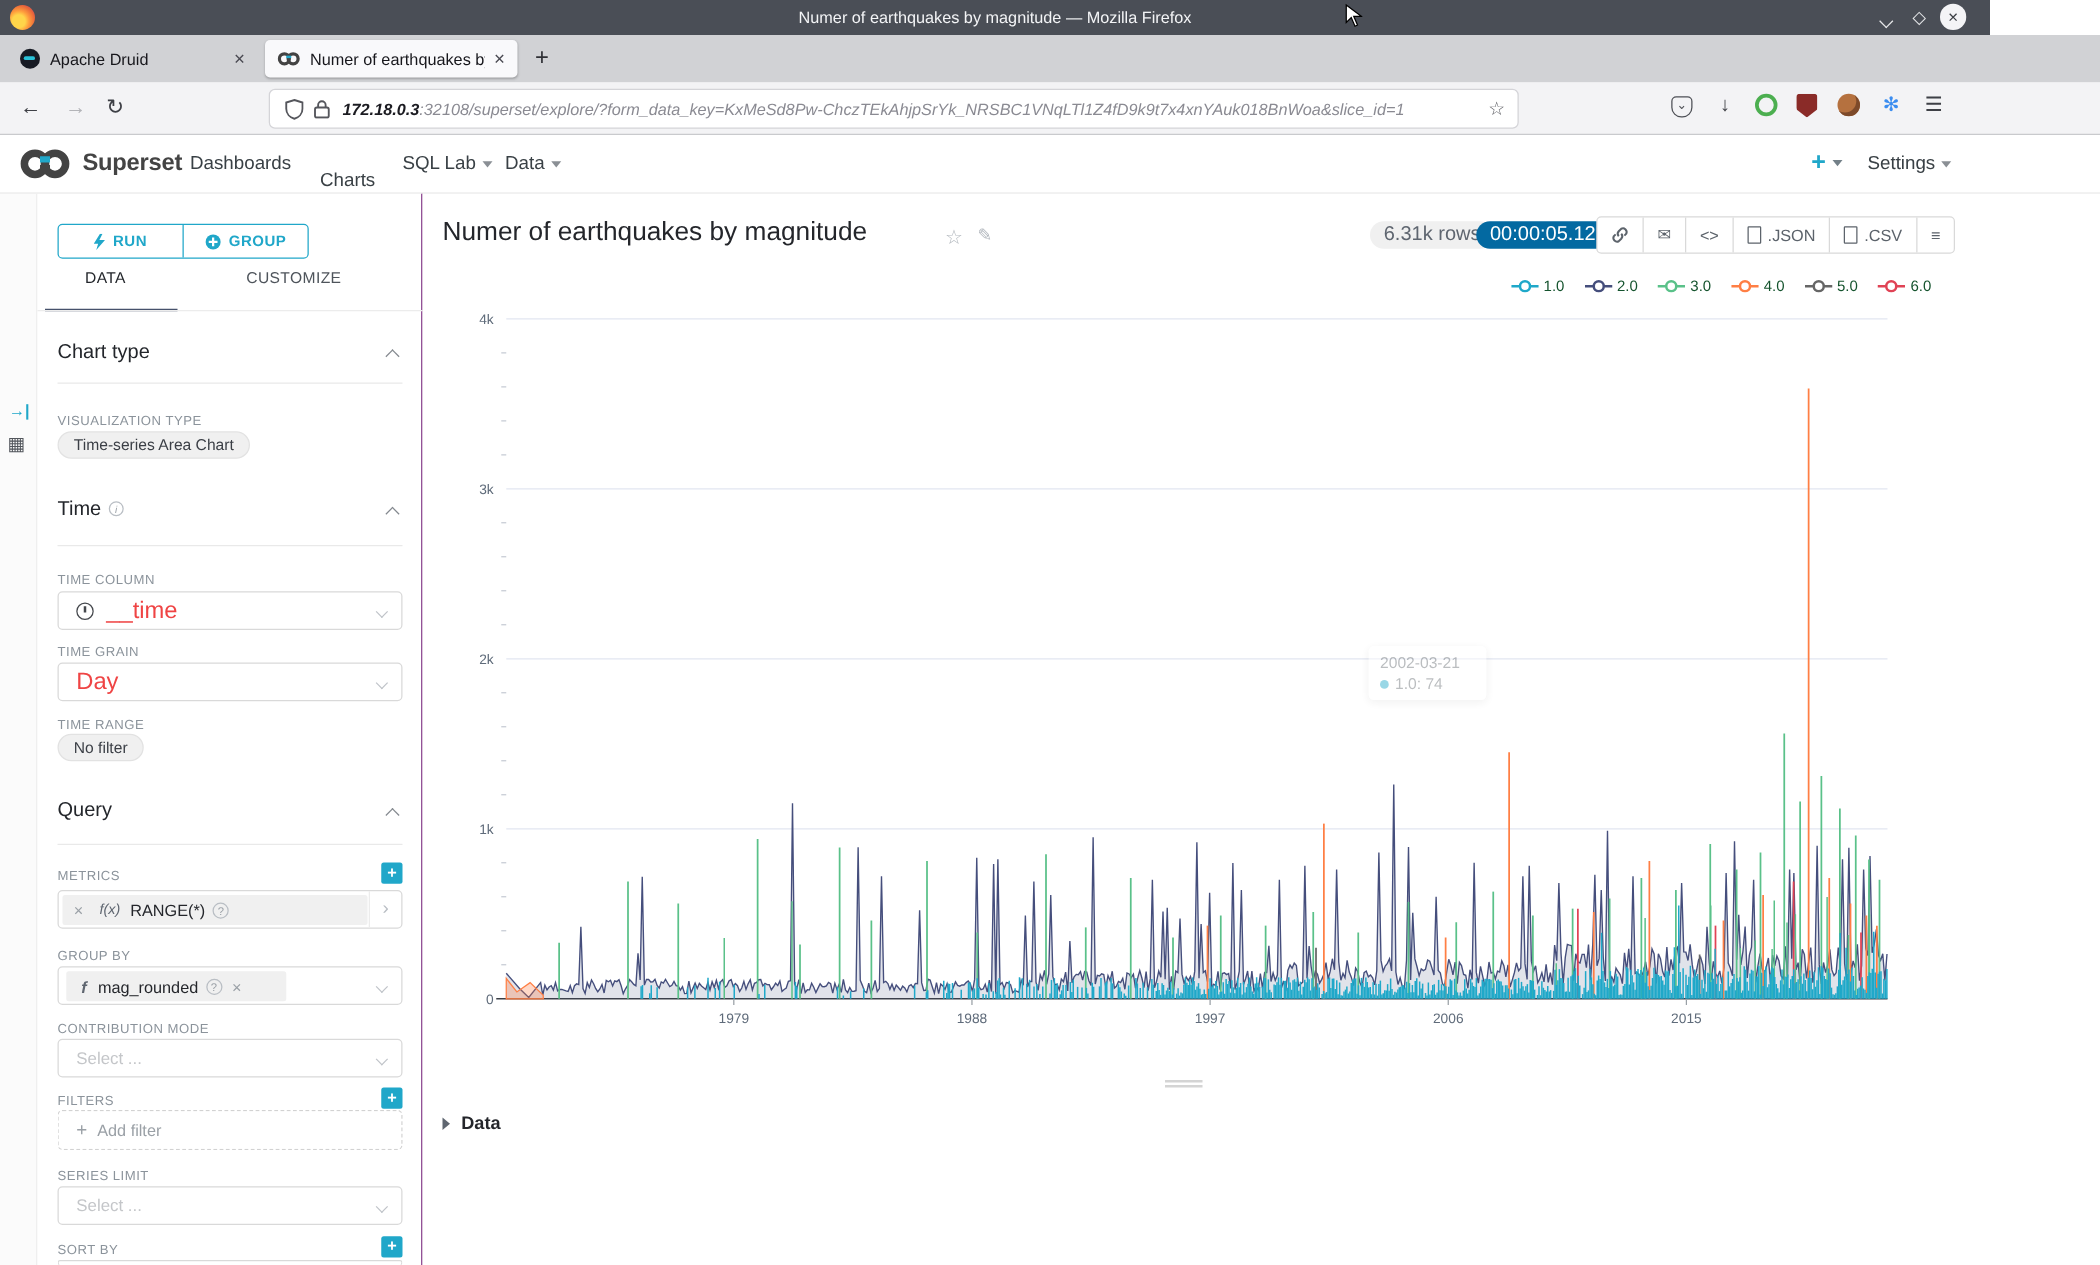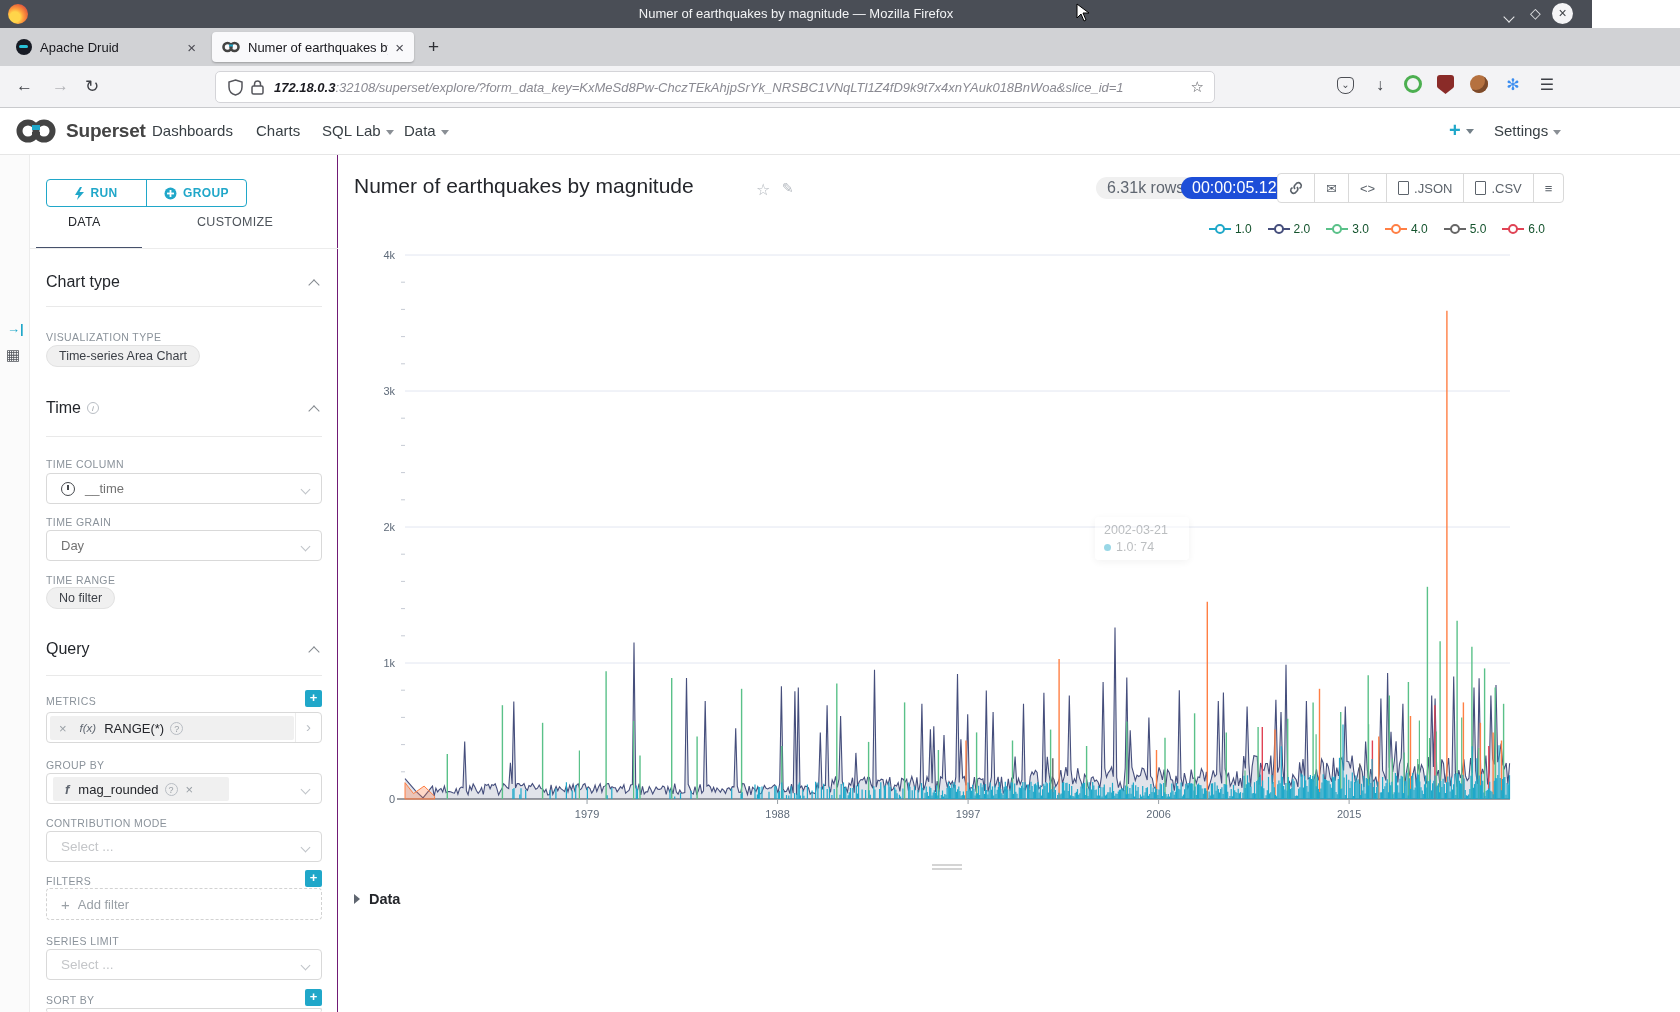--- a/index.html
+++ b/index.html
@@ -68,40 +68,40 @@
   .ptab { position:absolute; top:60px; font-size:12.5px; letter-spacing:.3px; color:#23262b; }
   .ptab.inactive { color:#4e545b; }
   .ptab-ink { position:absolute; left:6px; top:92px; width:106px; height:2px; background:#46516b; }
   .ptab-hair { position:absolute; left:0; top:93px; width:308px; height:1px; background:#ececec; }
   .sec-head { position:absolute; left:16px; font-size:16px; font-weight:500; color:#23262b; }
   .sec-chev { position:absolute; left:280px; width:8px; height:8px; border-right:1.5px solid #84898f; border-bottom:1.5px solid #84898f; transform:rotate(-135deg); }
   .sec-div { position:absolute; left:16px; width:276px; height:1px; background:#e9e9e9; }
   .flabel { position:absolute; left:16px; font-size:10.5px; letter-spacing:.4px; color:#8b939b; font-weight:500;text-align:center; }
   .pill { position:absolute; left:16px; height:22px; background:#f0f0f0; border:1px solid #e2e2e2; border-radius:11px; font-size:12.5px; color:#3b3f46; display:inline-flex; align-items:center; padding:0 12px; }
   .selbox { position:absolute; left:16px; width:276px; height:31px; border:1px solid #d9d9d9; border-radius:4px; background:#fff; display:flex; align-items:center; }
-  .selbox .val { font-size:13px; color:#737373; }
+  .selbox .val { font-size:19px; color:#ef4444; }
   .selbox .ph { font-size:13.5px; color:#c4c6c9; }
   .sel-chev { position:absolute; right:12px; top:12px; width:7px; height:7px; border-right:1.4px solid #bfc3c8; border-bottom:1.4px solid #bfc3c8; transform:rotate(45deg); }
   .clock { width:14px; height:14px; border:1.5px solid #44474c; border-radius:50%; margin:0 10px 0 14px; position:relative; }
   .clock:after { content:""; position:absolute; left:5px; top:2px; width:1.5px; height:5px; background:#44474c; }
   .plusbtn { position:absolute; width:17px; height:17px; background:#20a7c9; border-radius:2px; color:#fff; font-size:13px; line-height:16px; text-align:center; font-weight:bold; }
   .metric-inner { position:absolute; left:3px; top:3px; height:24px; background:#f0f0f0; border-radius:2px; display:flex; align-items:center; font-size:13px; color:#24262b; }
   .qmark { display:inline-block; width:13px; height:13px; border:1px solid #b9bec4; border-radius:50%; color:#9aa0a6; font-size:9px; line-height:12px; text-align:center; margin-left:6px; }
   .imark { display:inline-block; width:12px; height:12px; border:1px solid #b9bec4; border-radius:50%; color:#9aa0a6; font-size:8px; line-height:11px; text-align:center; margin-left:6px; vertical-align:2px; font-style:italic; }
   .xmark { color:#9aa0a6; font-size:13px; }
   .fx { font-style:italic; font-size:11.5px; color:#5f6670; }
   .dashedbox { position:absolute; left:16px; width:276px; height:32px; border:1px dashed #d2d2d2; border-radius:4px; display:flex; align-items:center; color:#9aa0a6; font-size:13px; }
 
   
   .main { left:338px; top:155px; width:1342px; height:857px; background:#fff; }
   .chart-title { position:absolute; left:16px; top:19px; font-size:21px; color:#24262b; }
   .title-ico { position:absolute; top:25px; color:#b4b9bf; font-size:16px; }
   .badge { position:absolute; height:22px; border-radius:11px; font-size:16px; display:inline-flex; align-items:center; padding:0 11px; }
   .badge.gray { background:#f0f0f0; color:#5f6670; }
-  .badge.green { background:#1d4ed8; color:#fff; }
+  .badge.green { background:#0369a1; color:#fff; }
   .icon-group { position:absolute; left:939px; top:18px; height:30px; border:1px solid #d9d9d9; border-radius:4px; display:flex; background:#fff; }
   .ig-cell { display:flex; align-items:center; justify-content:center; padding:0 11px; border-right:1px solid #d9d9d9; color:#5c636b; font-size:13px; gap:5px; }
   .ig-cell:last-child { border-right:none; }
   .doc-ico { display:inline-block; width:11px; height:14px; border:1.3px solid #5c636b; border-radius:1px; position:relative; }
   .legend-row { position:absolute; right:135px; top:67px; display:flex; gap:16px; align-items:center; }
   .legend-item { display:flex; align-items:center; gap:4px; font-size:12px; color:#14532d; }
   .tooltip { position:absolute; left:757px; top:362px; width:94px; background:rgba(255,255,255,.92); border-radius:4px; box-shadow:0 2px 8px rgba(0,0,0,.12); padding:6px 9px; opacity:.45; pointer-events:none; }
   .tooltip .tt-date { font-size:12.5px; color:#6a7075; margin-bottom:3px; }
   .tooltip .tt-val { font-size:12.5px; color:#6a7075; display:flex; align-items:center; gap:5px; }
   .tt-dot { width:7px; height:7px; border-radius:50%; background:#1FA8C9; display:inline-block; }
@@ -173,21 +173,21 @@
     <div class="brand">
       <svg width="44" height="26">
         <circle cx="14" cy="13" r="8.5" fill="none" stroke="#434343" stroke-width="6"></circle>
         <circle cx="30" cy="13" r="8.5" fill="none" stroke="#434343" stroke-width="6"></circle>
         <rect x="18" y="7" width="8" height="5" fill="#20a7c9"></rect>
         <rect x="18" y="14" width="8" height="5" fill="#434343"></rect>
       </svg>
       <span class="brand-name">Superset</span>
     </div>
     <span class="snav-item" style="left:152px;">Dashboards</span>
-    <span class="snav-item" style="left:256px;">Charts</span>
+    <span class="snav-item" style="left:256px;margin-top:14px;">Charts</span>
     <span class="snav-item" style="left:322px;"><span>SQL Lab</span><span class="caret-dn"></span></span>
     <span class="snav-item" style="left:404px;"><span>Data</span><span class="caret-dn"></span></span>
     <span class="snav-plus"><span>+</span><span class="caret-dn"></span></span>
     <span class="snav-item" style="left:1494px;"><span>Settings</span><span class="caret-dn"></span></span>
   </div>
 
   <div class="abs rail">
     <span class="rail-ico1">→|</span>
     <span class="rail-ico2">▦</span>
   </div>

